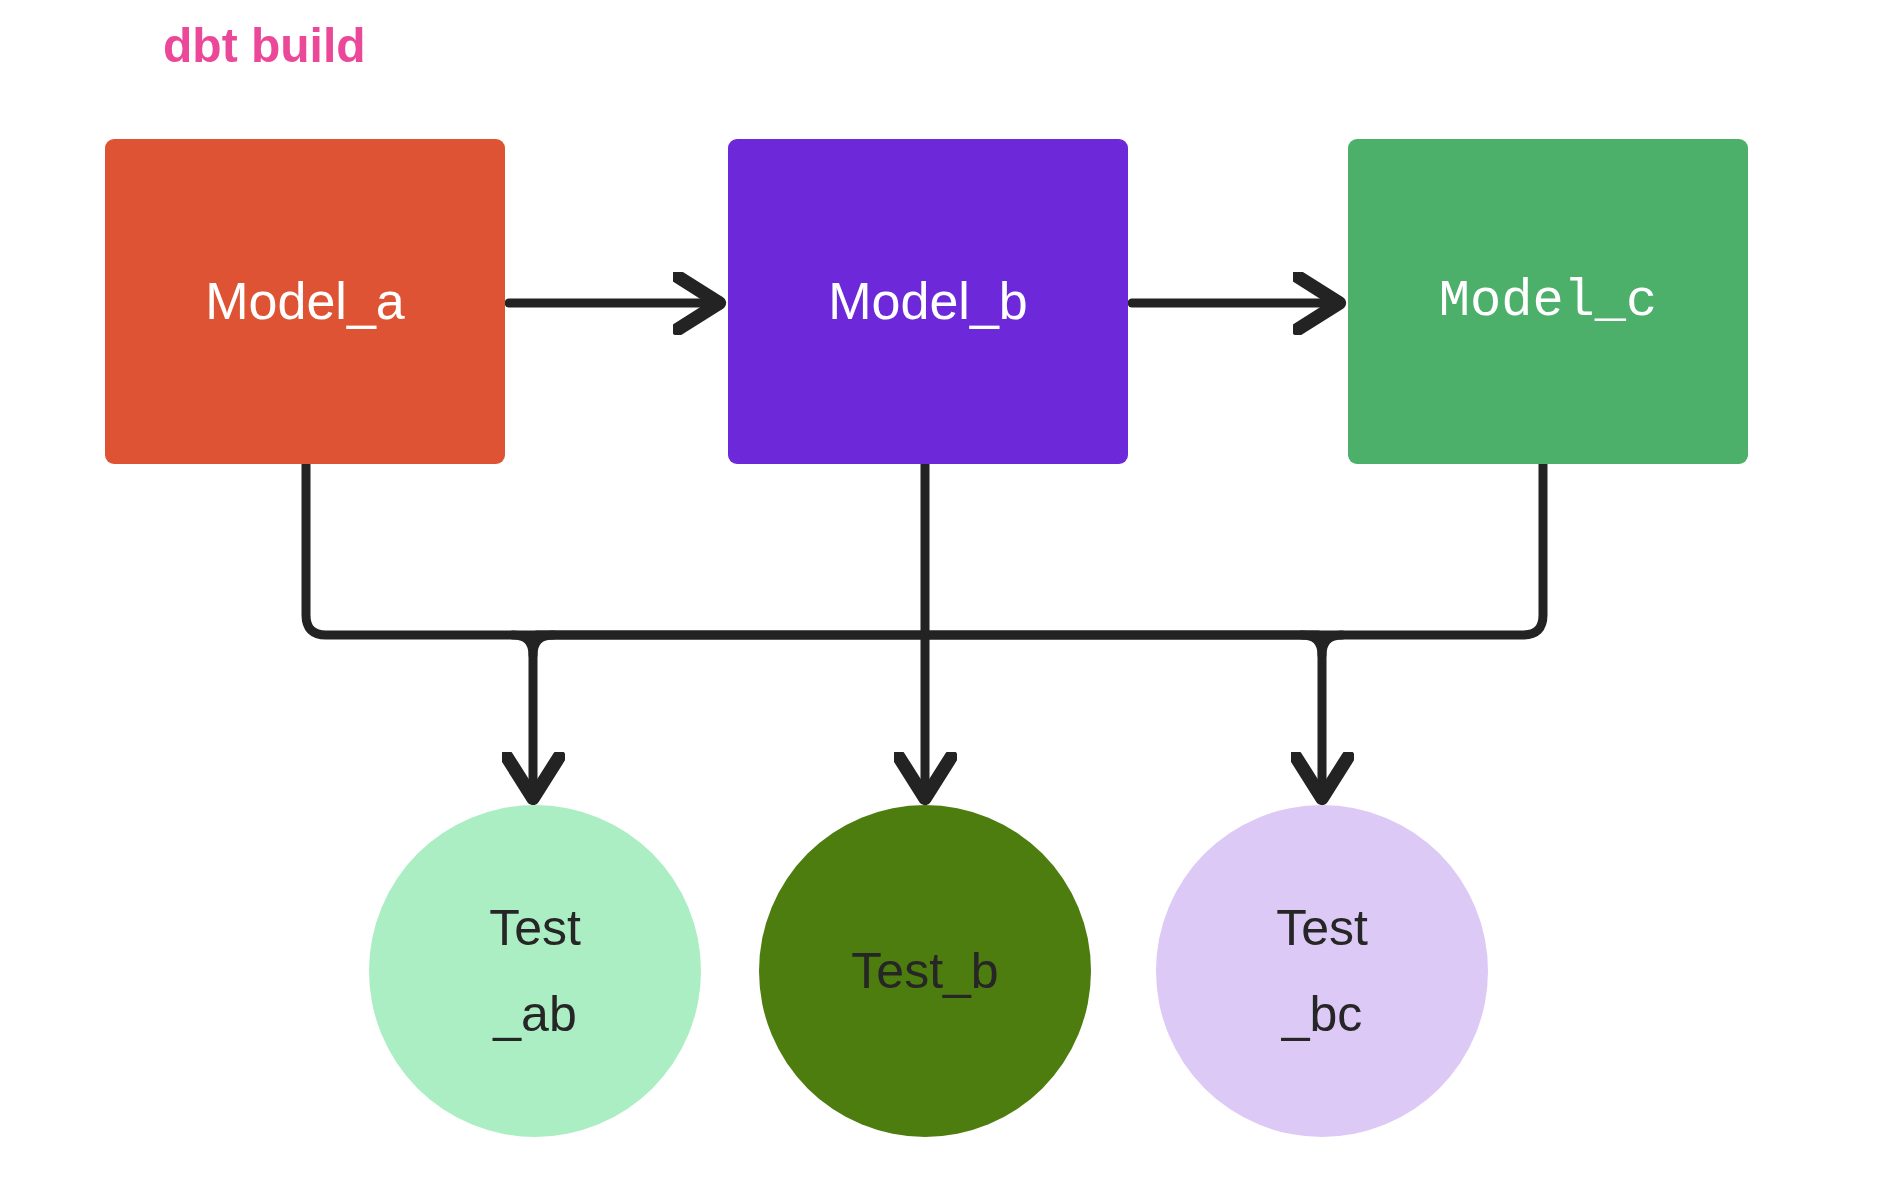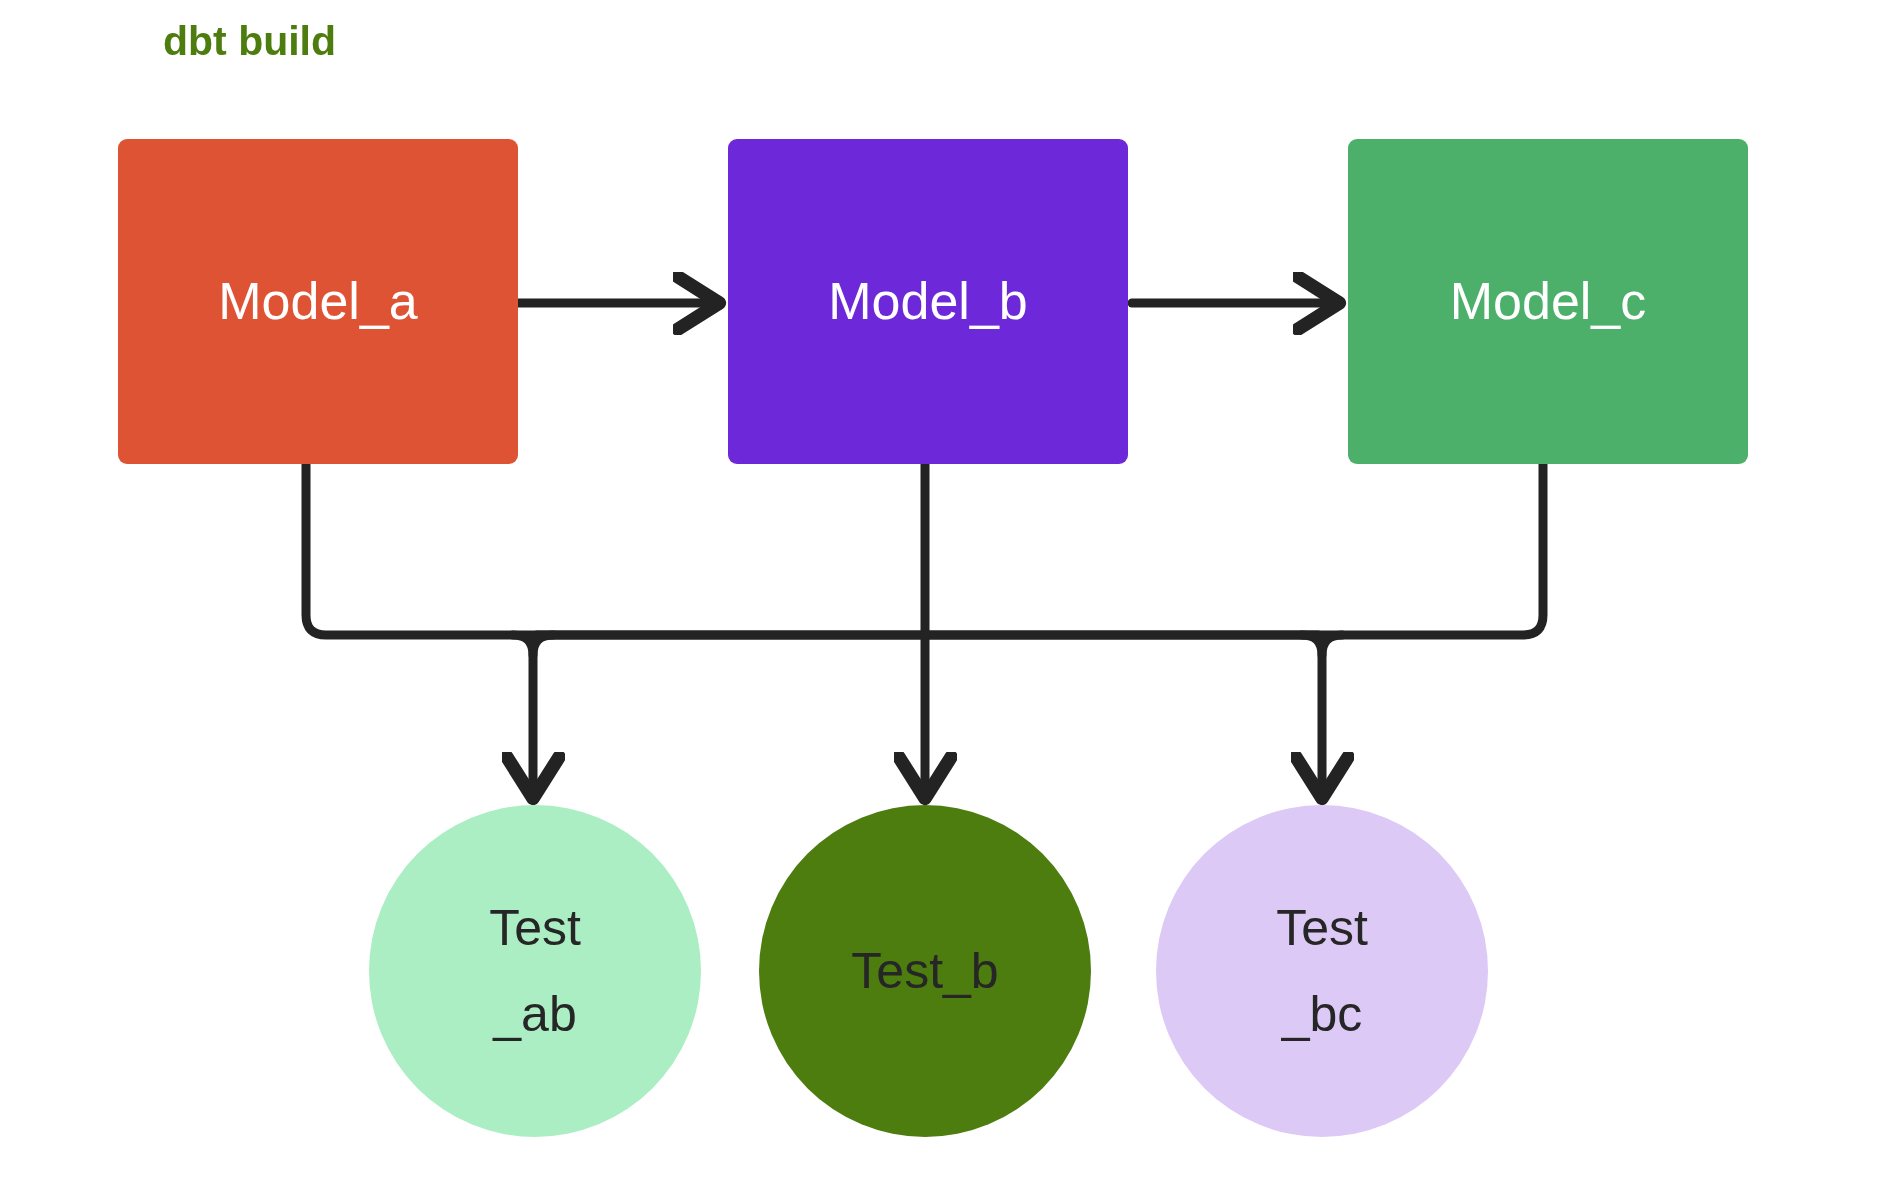--- a/index.html
+++ b/index.html
@@ -21,23 +21,23 @@
     position: absolute;
     left: 0;
     top: 0;
     width: 1880px;
     height: 1186px;
   }
   .graph-title {
     position: absolute;
     left: 163px;
     top: 18px;
-    font-size: 41px;
+    font-size: 48px;
     font-weight: 700;
-    color: #4d7c0f;
+    color: #ec4899;
     letter-spacing: 0px;
     white-space: nowrap;
   }
   .node-box {
     position: absolute;
     width: 400px;
     height: 325px;
     border-radius: 9px;
     display: flex;
     align-items: center;
@@ -45,23 +45,23 @@
     box-sizing: border-box;
   }
   .node-box .node-label {
     font-size: 52px;
     font-weight: 400;
     color: #ffffff;
     line-height: 1.1;
     text-align: center;
     white-space: nowrap;
   }
-  #node-model-a { left: 118px; top: 139px; background: #DE5333; }
+  #node-model-a { left: 105px; top: 139px; background: #DE5333; }
   #node-model-b { left: 728px; top: 139px; background: #6d28d9; }
-  #node-model-c { left: 1348px; top: 139px; background: #4CAF6A; }
+  #node-model-c { left: 1348px; top: 139px; background: #4CAF6A; font-family: Liberation Mono, monospace; }
 
   .node-circle {
     position: absolute;
     width: 332px;
     height: 332px;
     border-radius: 50%;
     display: flex;
     align-items: center;
     justify-content: center;
     box-sizing: border-box;

